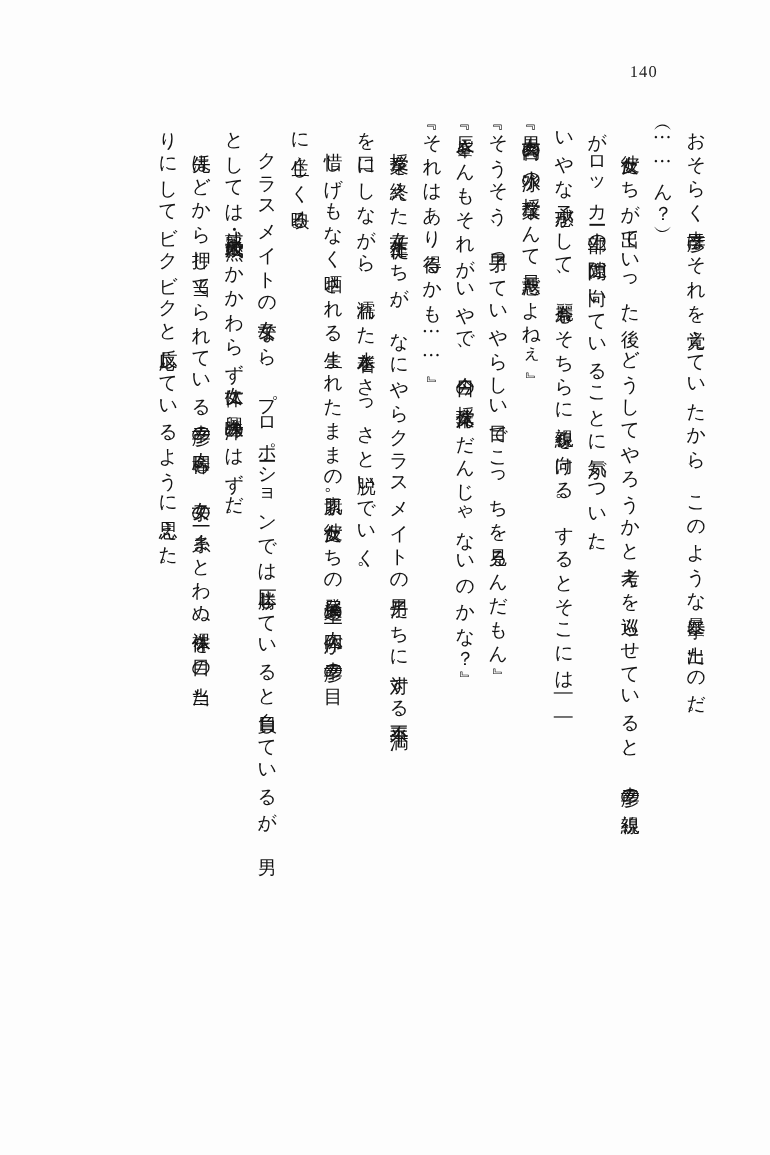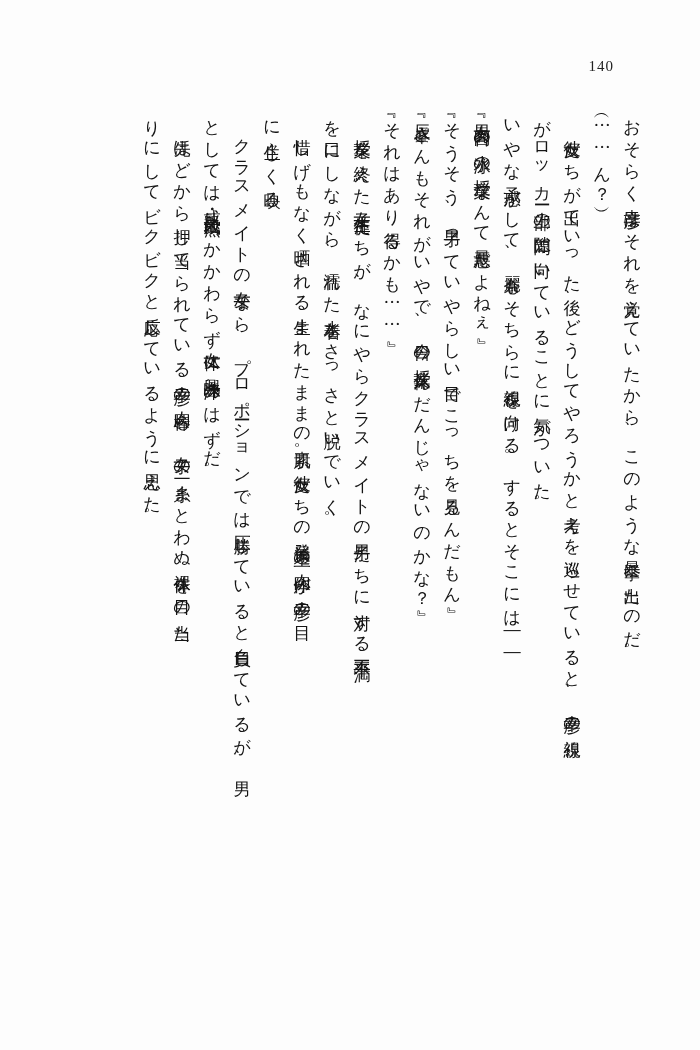--- a/index.html
+++ b/index.html
@@ -17,21 +17,21 @@
   .page {
     position: relative;
     width: 700px;
     height: 1050px;
     box-sizing: border-box;
     background: #fdfdfd;
   }
   .page-number {
     position: absolute;
     top: 58px;
-    right: 86px;
+    right: 102px;
     font-size: 15px;
     letter-spacing: 1px;
     color: #222;
     font-family: "Liberation Serif", "DejaVu Serif", serif;
   }
   .text-block {
     position: absolute;
     top: 108px;
     left: 60px;
     right: 60px;

